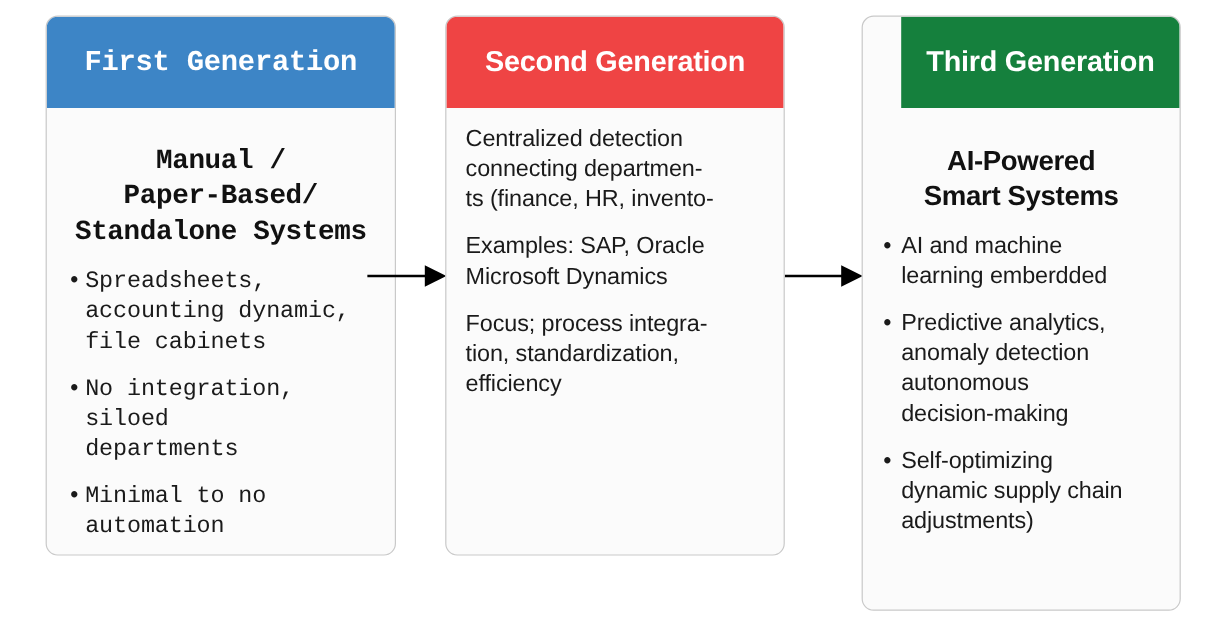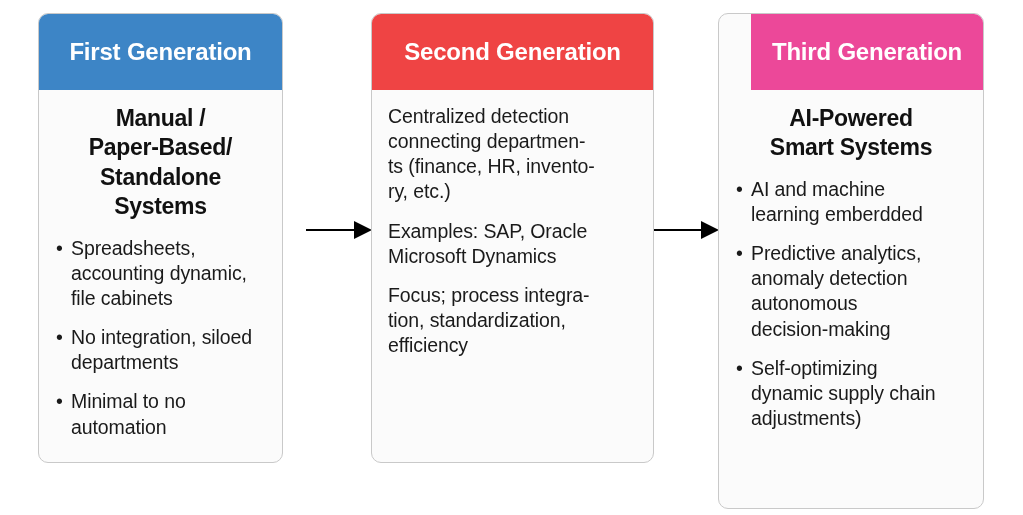--- a/index.html
+++ b/index.html
@@ -49,21 +49,21 @@
     padding: 14px 16px 12px 16px;
     box-sizing: border-box;
   }
 
   .card-subtitle {
     text-align: center;
     font-weight: bold;
     font-size: 23px;
     line-height: 1.28;
     color: #111111;
-    margin: 0 0 14px 0;
+    margin: 16px 0 14px 0;
     letter-spacing: -0.3px;
   }
 
   .card-subtitle .sub-line {
     display: block;
   }
 
   .bullet-list {
     list-style: none;
     margin: 0;
@@ -99,21 +99,21 @@
     line-height: 1.29;
     color: #1a1a1a;
     margin-bottom: 14px;
     letter-spacing: -0.1px;
   }
   .para-item:last-child { margin-bottom: 16px; }
 
   .line { display: block; }
 
   
-  #card-1 { left: 38px;  top: 13px;  width: 245px; height: 450px; }
+  #card-1 { left: 38px;  top: 13px;  width: 292px; height: 450px; font-family: Liberation Mono, monospace; }
   #card-2 { left: 371px; top: 13px;  width: 283px; height: 450px; }
   #card-3 { left: 718px; top: 13px;  width: 266px; height: 496px; }
 
   
   .arrow {
     position: absolute;
     height: 24px;
   }
   #arrow-1 { left: 306px; top: 218px; width: 66px; }
   #arrow-2 { left: 654px; top: 218px; width: 65px; }
@@ -162,42 +162,41 @@
   <div class="card" id="card-2">
     <div class="card-header" style="background: #ef4444;">
       <span>Second Generation</span>
     </div>
     <div class="card-body">
       <div class="para-list">
         <div class="para-item">
           <span class="line">Centralized detection</span>
           <span class="line">connecting departmen-</span>
           <span class="line">ts (finance, HR, invento-</span>
-          <span class="line">ry, etc.)</span>
         </div>
         <div class="para-item">
           <span class="line">Examples: SAP, Oracle</span>
           <span class="line">Microsoft Dynamics</span>
         </div>
         <div class="para-item">
           <span class="line">Focus; process integra-</span>
           <span class="line">tion, standardization,</span>
           <span class="line">efficiency</span>
         </div>
       </div>
     </div>
   </div>
 
   <svg class="arrow" id="arrow-2" viewBox="0 0 65 24">
     <line x1="0" y1="12" x2="49" y2="12" stroke="#000000" stroke-width="2"></line>
     <polygon points="47,3 65,12 47,21" fill="#000000"></polygon>
   </svg>
 
   <div class="card" id="card-3">
-    <div class="card-header" style="background: #ec4899; margin-left: 32px;">
+    <div class="card-header" style="background: #15803d; margin-left: 32px;">
       <span>Third Generation</span>
     </div>
     <div class="card-body">
       <div class="card-subtitle">
         <span class="sub-line">AI-Powered</span>
         <span class="sub-line">Smart Systems</span>
       </div>
       <ul class="bullet-list">
         <li class="bullet-item">
           <span class="dot">•</span>

